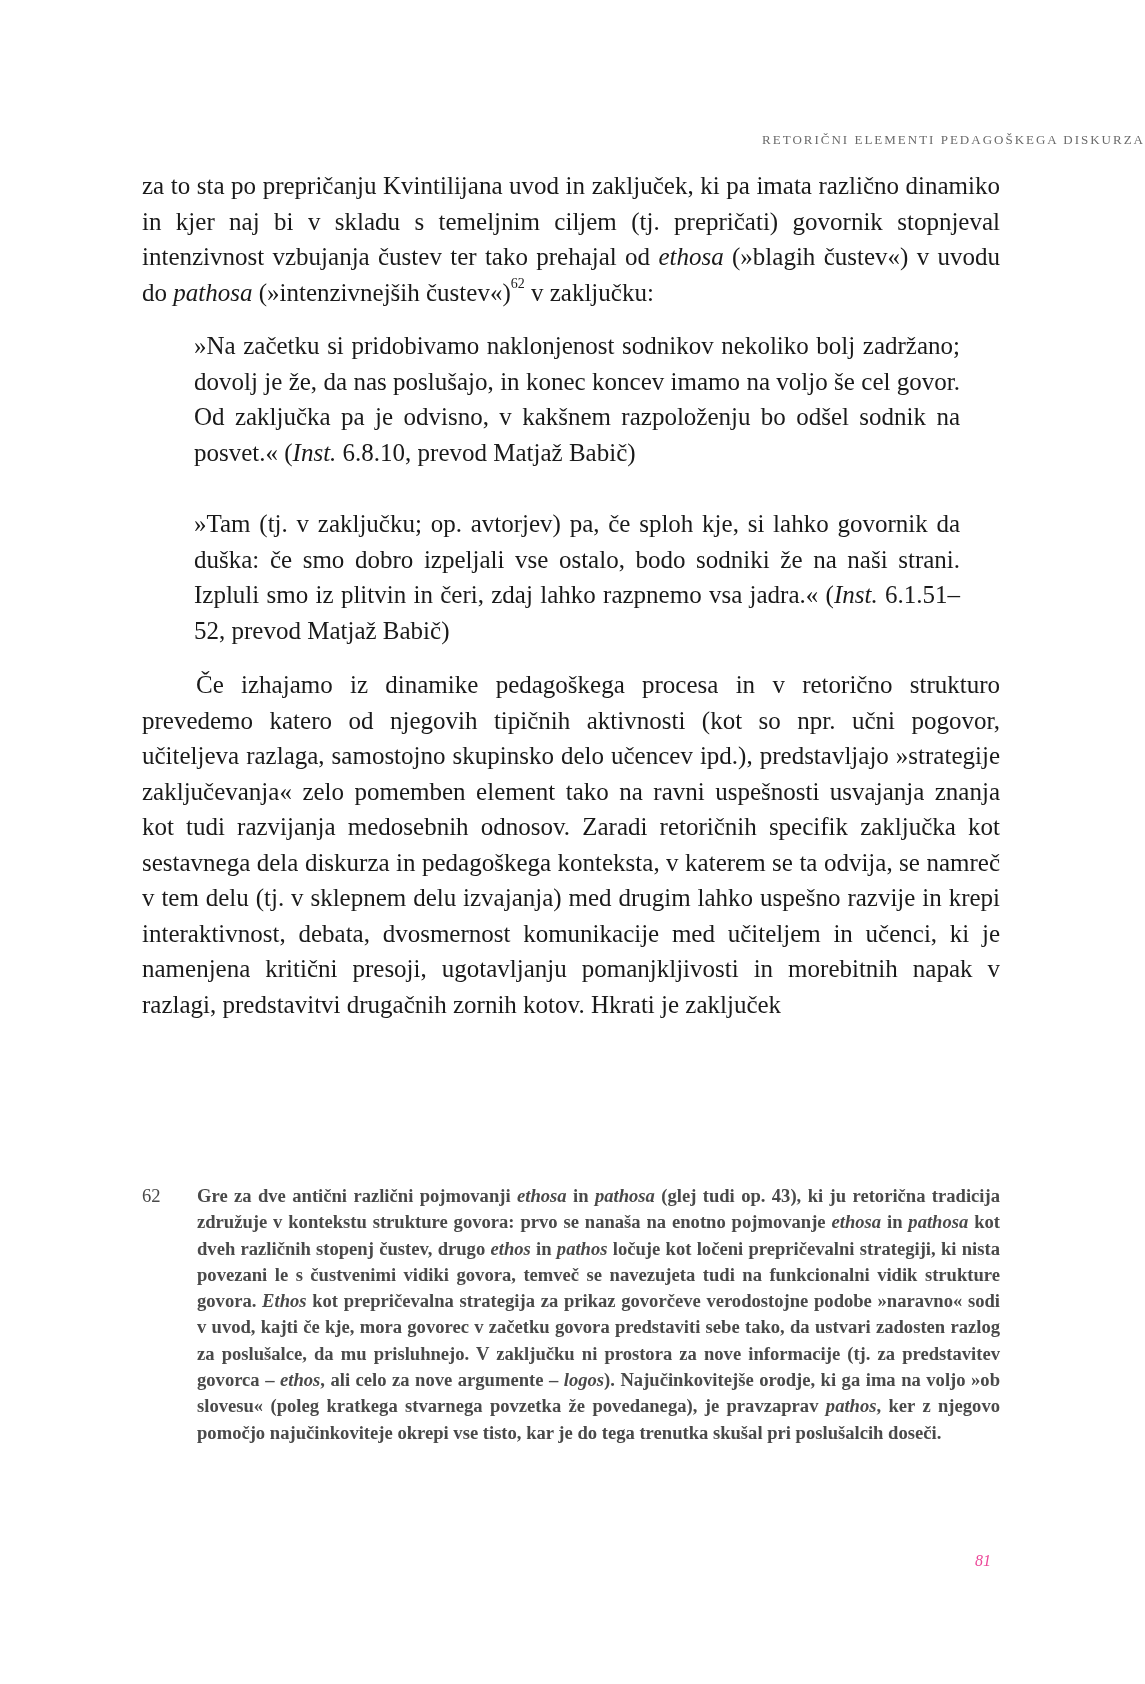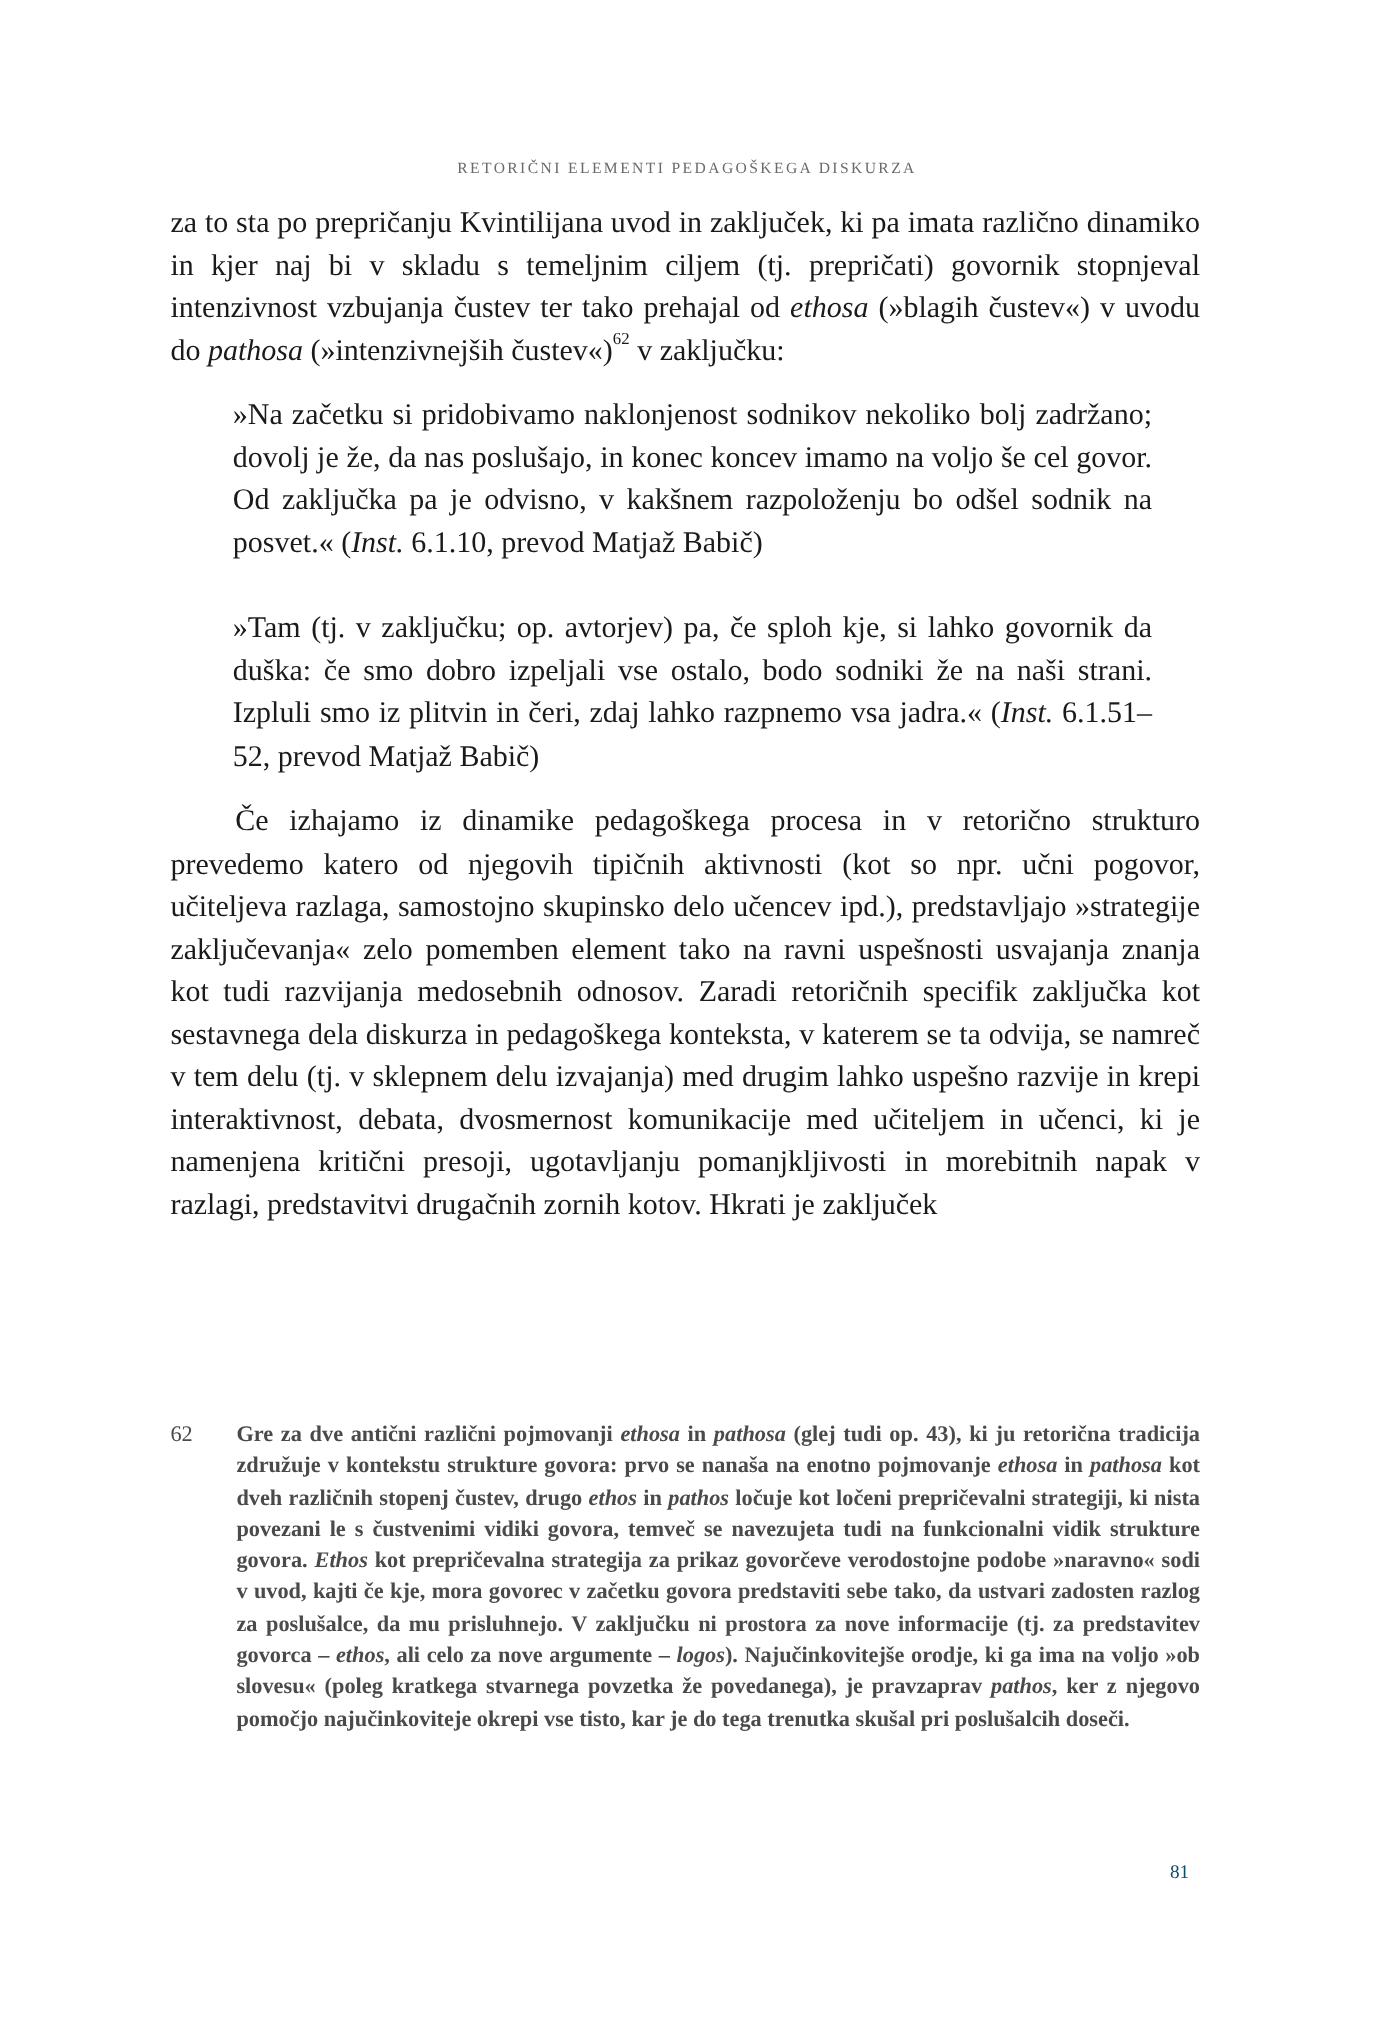--- a/index.html
+++ b/index.html
@@ -3,21 +3,21 @@
 <meta charset="utf-8">
 <style>
   html, body { margin: 0; padding: 0; background: #ffffff; }
   body {
     width: 1145px; height: 1684px; position: relative; overflow: hidden;
     font-family: "Liberation Serif", "DejaVu Serif", serif;
     color: #1a1a1a;
   }
   .running-head {
     position: absolute; top: 132px; left: 0; width: 1145px;
-    text-align: center;
+    text-align: right;
     font-size: 13px; letter-spacing: 2px; color: #6a6a6a;
   }
   .body-text {
     position: absolute; left: 142px; width: 858px; top: 168px;
     font-size: 25px; line-height: 35.5px;
   }
   .body-text p { margin: 0; text-align: justify; text-align-last: auto; }
   .body-text p.cont { text-indent: 0; }
   .body-text p.indent { text-indent: 54px; }
   .quote {
@@ -28,35 +28,35 @@
   .ref { font-size: 14px; vertical-align: 13px; line-height: 0; color: #1a1a1a; }
   .footnote {
     position: absolute; left: 142px; width: 858px; top: 1183px;
     font-size: 18.6px; line-height: 26.3px; color: #4a4a4a;
     display: flex;
   }
   .fn-num { width: 55px; flex: 0 0 55px; }
   .fn-body { flex: 1; text-align: justify; text-align-last: left; font-weight: bold; }
   .page-number {
     position: absolute; top: 1552px; left: 975px;
-    font-size: 16px; color: #0c4a6e;
+    font-size: 16px; color: #ec4899; font-style: italic;
   }
   i { font-style: italic; }
 </style>
 </head>
 <body>
 
 <div class="running-head">RETORIČNI ELEMENTI PEDAGOŠKEGA DISKURZA</div>
 
 <div class="body-text">
   <p class="cont"><span>za to sta po prepričanju Kvintilijana uvod in zaključek, ki pa imata različno dinamiko in kjer naj bi v skladu s temeljnim ciljem (tj. prepričati) govornik stopnjeval intenzivnost vzbujanja čustev ter tako prehajal od </span><i>ethosa</i><span> (»blagih čustev«) v uvodu do </span><i>pathosa</i><span> (»intenzivnejših čustev«)</span><sup class="ref">62</sup><span> v zaključku:</span></p>
 
   <div style="height:18px"></div>
 
-  <p class="quote"><span>»Na začetku si pridobivamo naklonjenost sodnikov nekoliko bolj zadržano; dovolj je že, da nas poslušajo, in konec koncev imamo na voljo še cel govor. Od zaključka pa je odvisno, v kakšnem razpoloženju bo odšel sodnik na posvet.« (</span><i>Inst.</i><span> 6.1.10, prevod Matjaž Babič)</span></p>
+  <p class="quote"><span>»Na začetku si pridobivamo naklonjenost sodnikov nekoliko bolj zadržano; dovolj je že, da nas poslušajo, in konec koncev imamo na voljo še cel govor. Od zaključka pa je odvisno, v kakšnem razpoloženju bo odšel sodnik na posvet.« (</span><i>Inst.</i><span> 6.8.10, prevod Matjaž Babič)</span></p>
 
   <div class="quote-gap"></div>
 
   <p class="quote"><span>»Tam (tj. v zaključku; op. avtorjev) pa, če sploh kje, si lahko govornik da duška: če smo dobro izpeljali vse ostalo, bodo sodniki že na naši strani. Izpluli smo iz plitvin in čeri, zdaj lahko razpnemo vsa jadra.« (</span><i>Inst.</i><span> 6.1.51–52, prevod Matjaž Babič)</span></p>
 
   <div class="para-gap"></div>
 
   <p class="indent">Če izhajamo iz dinamike pedagoškega procesa in v retorično strukturo prevedemo katero od njegovih tipičnih aktivnosti (kot so npr. učni pogovor, učiteljeva razlaga, samostojno skupinsko delo učencev ipd.), predstavljajo »strategije zaključevanja« zelo pomemben element tako na ravni uspešnosti usvajanja znanja kot tudi razvijanja medosebnih odnosov. Zaradi retoričnih specifik zaključka kot sestavnega dela diskurza in pedagoškega konteksta, v katerem se ta odvija, se namreč v tem delu (tj. v sklepnem delu izvajanja) med drugim lahko uspešno razvije in krepi interaktivnost, debata, dvosmernost komunikacije med učiteljem in učenci, ki je namenjena kritični presoji, ugotavljanju pomanjkljivosti in morebitnih napak v razlagi, predstavitvi drugačnih zornih kotov. Hkrati je zaključek</p>
 </div>
 

